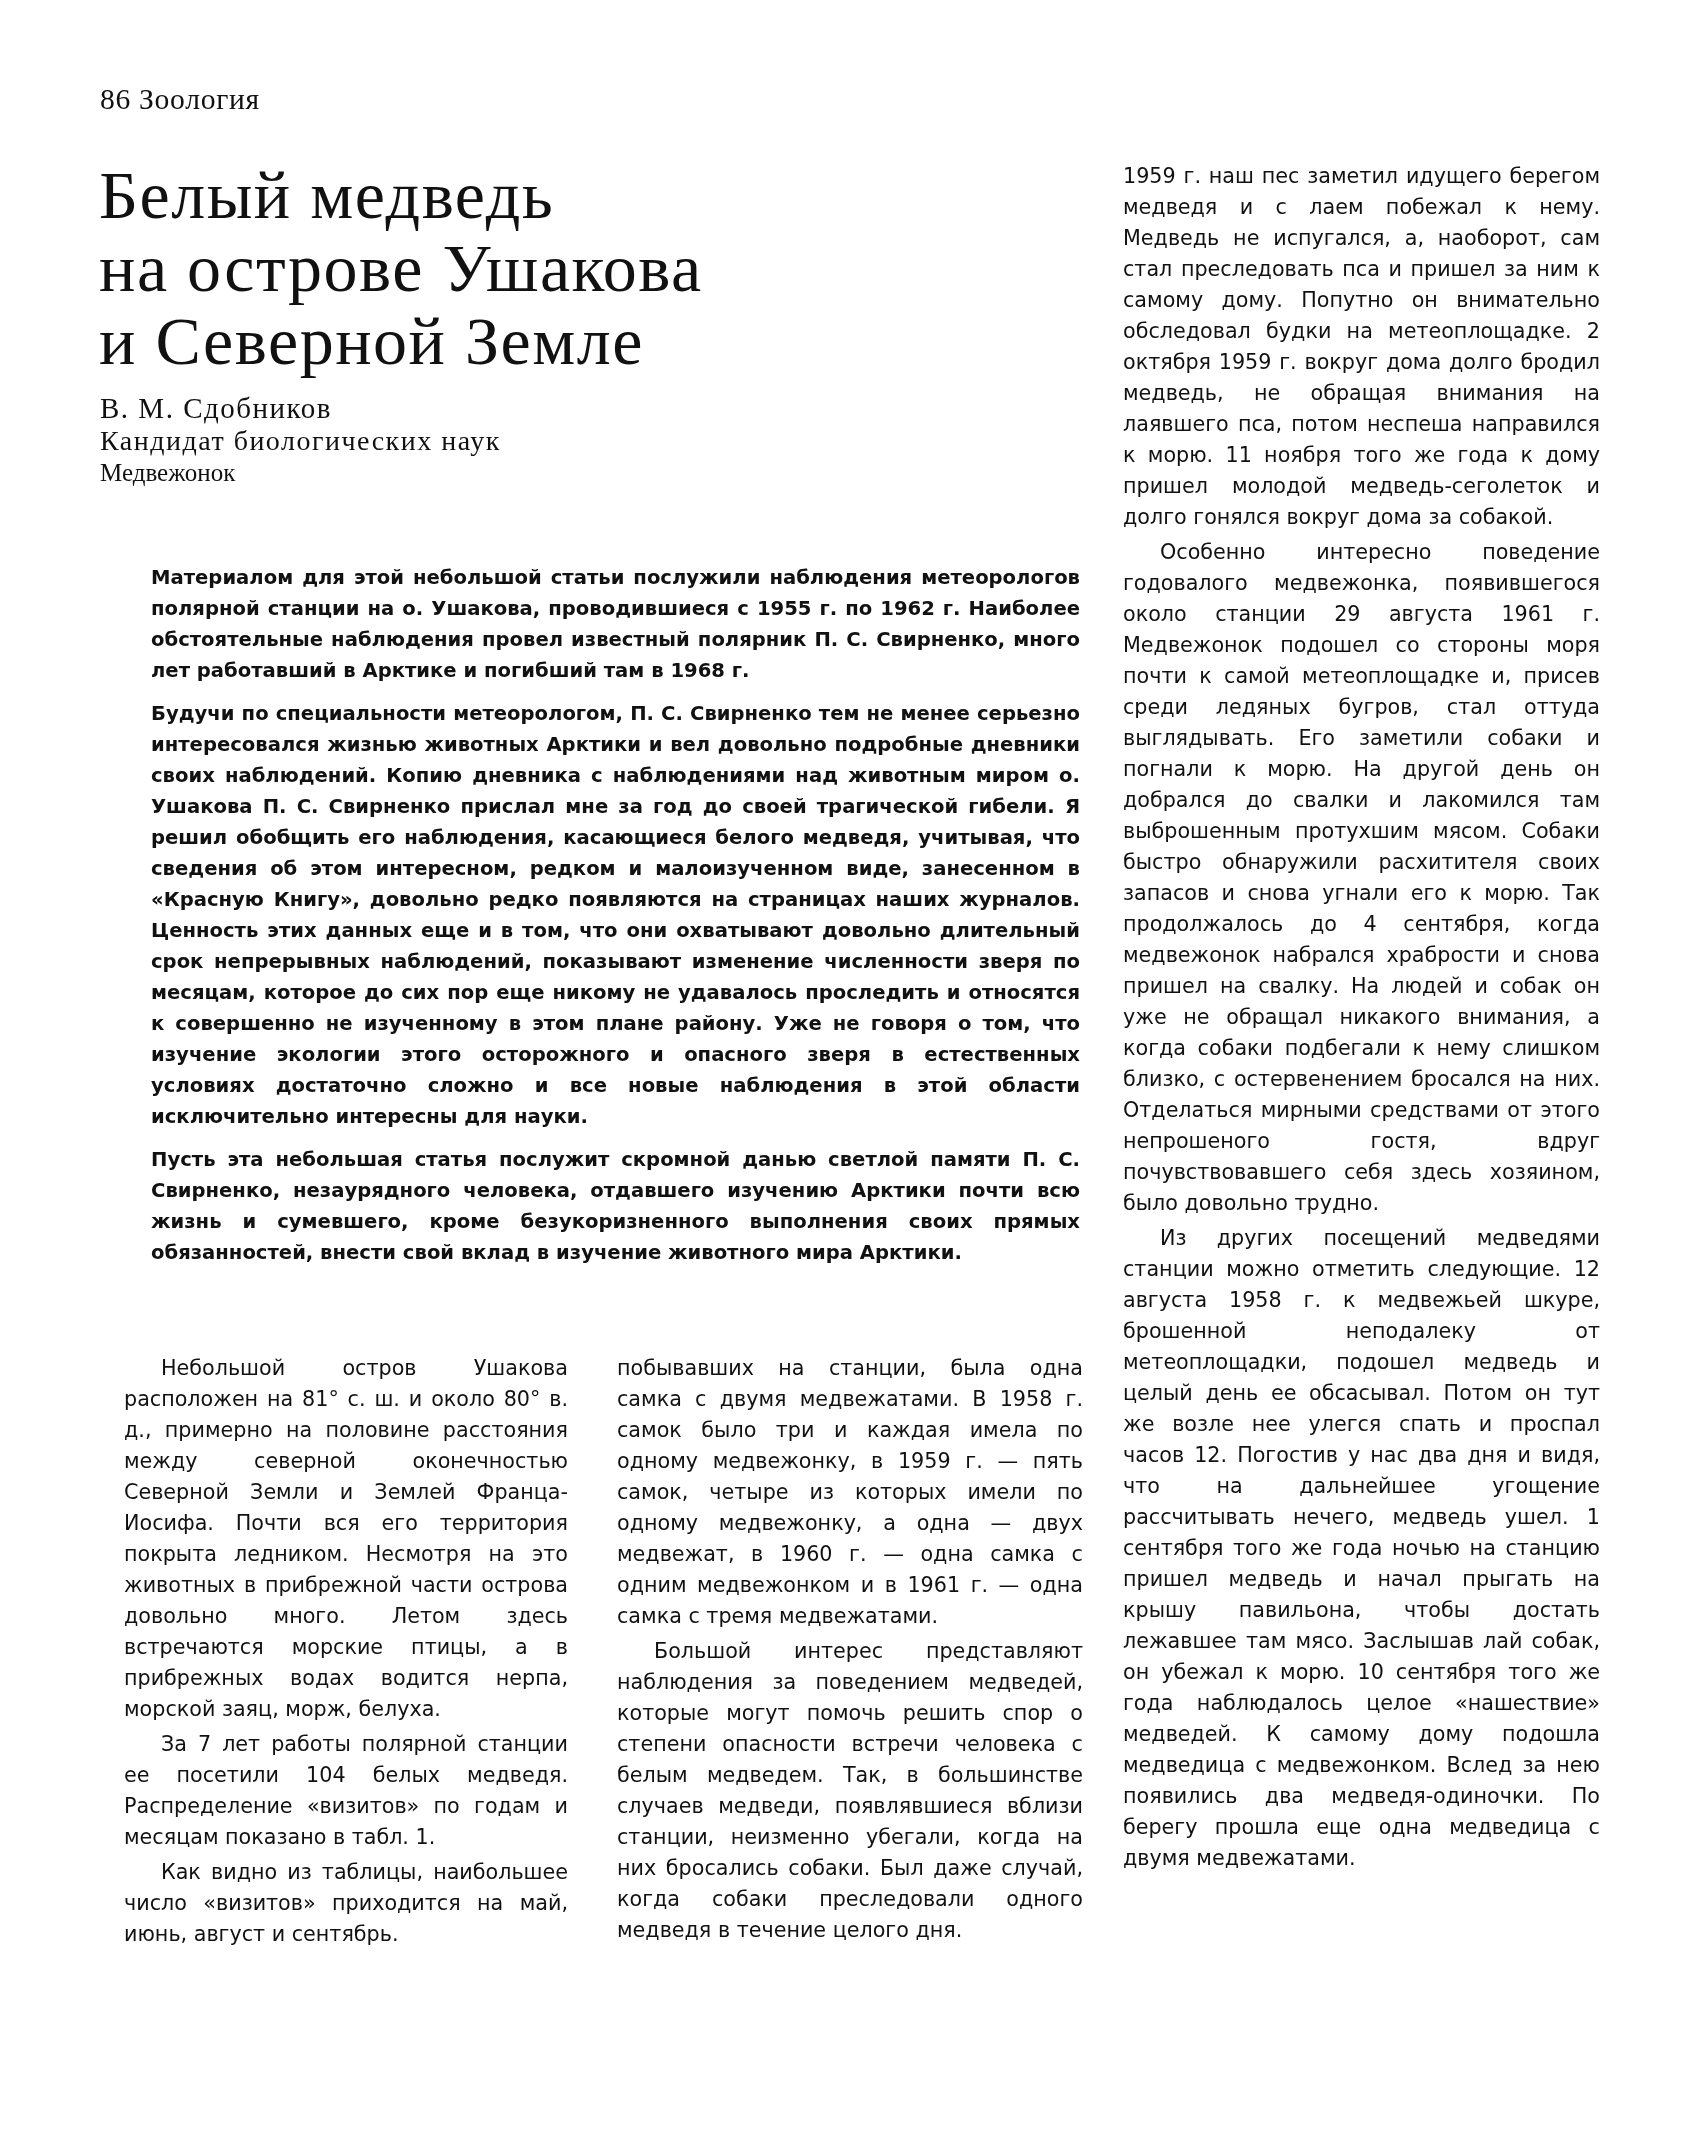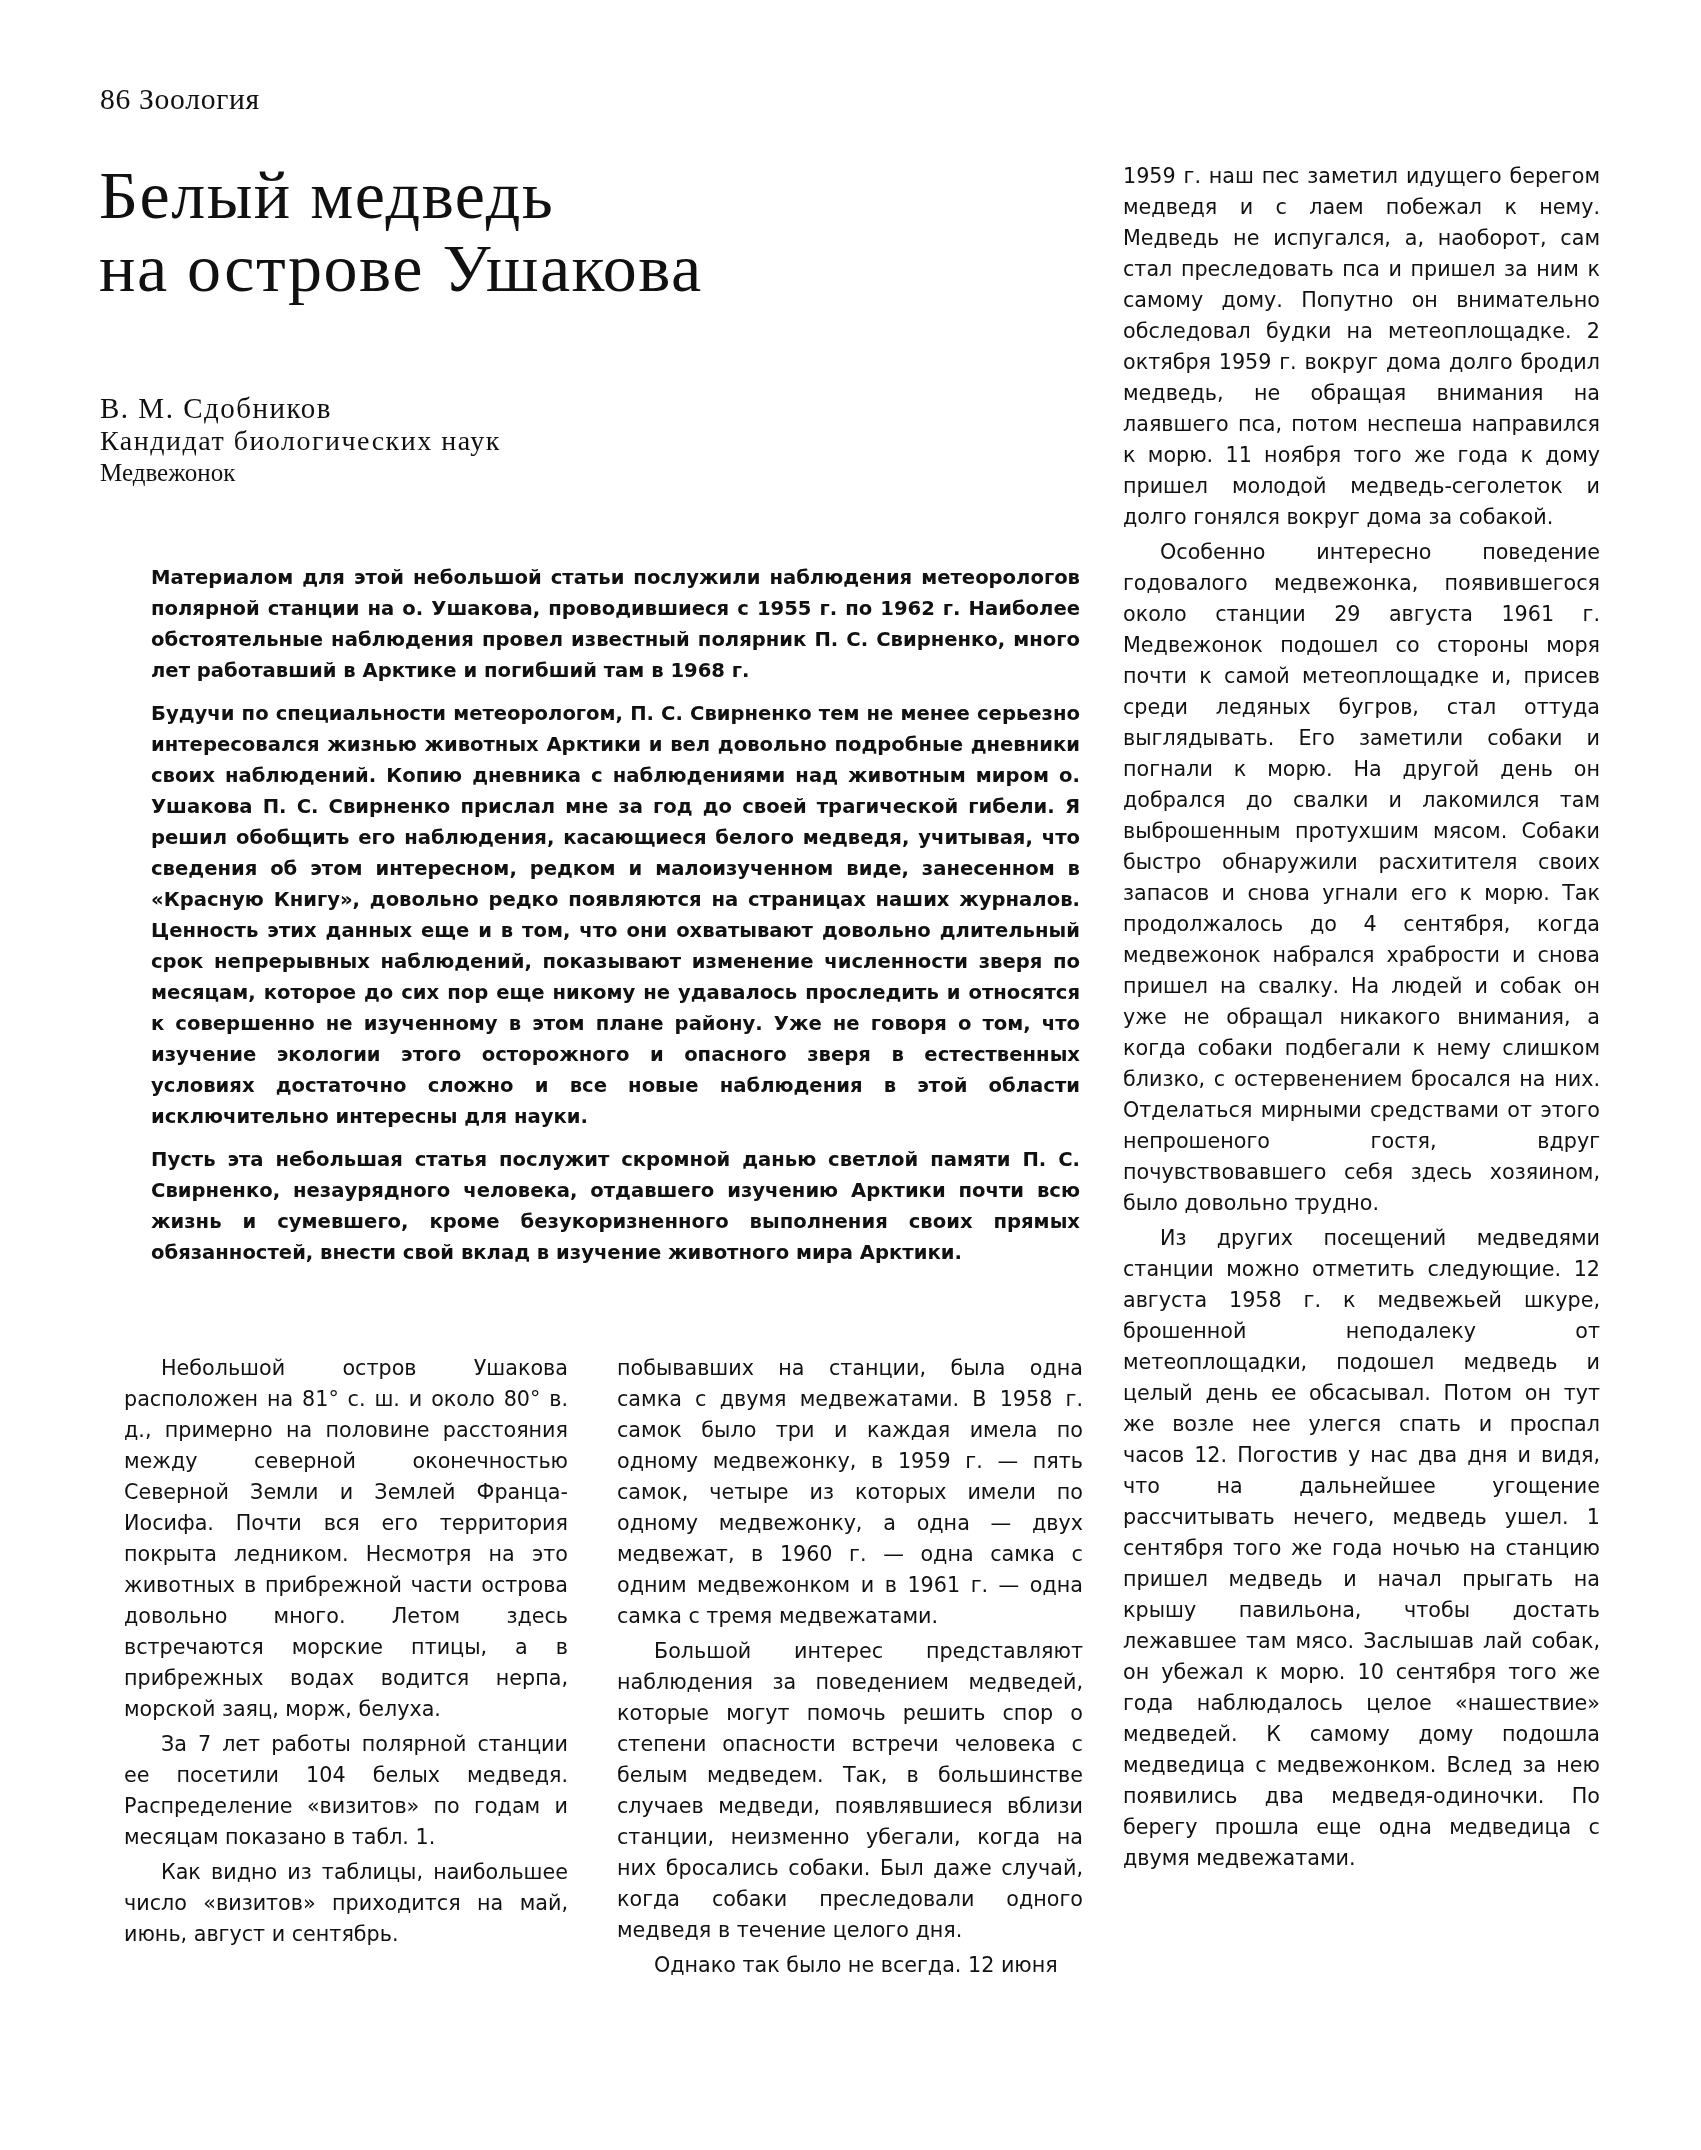--- a/index.html
+++ b/index.html
@@ -26,20 +26,21 @@
   #col-right { left: 1119px; top: 157px; width: 485px; }
 </style>
 </head>
 <body>
 
 <div id="running-head" class="serif">86 Зоология</div>
 
 <h1 id="title" class="serif">
   <span>Белый медведь</span>
   <span>на острове Ушакова</span>
+  <span>и Северной Земле</span>
 </h1>
 
 <div id="byline" class="serif">
   <div class="author">В. М. Сдобников</div>
   <div class="affil">Кандидат биологических наук</div>
   <div class="city">Медвежонок</div>
 </div>
 
 <div id="abstract" class="sans">
   <p>Материалом для этой небольшой статьи послужили наблюдения метеорологов полярной станции на о. Ушакова, проводившиеся с 1955 г. по 1962 г. Наиболее обстоятельные наблюдения провел известный полярник П. С. Свирненко, много лет работавший в Арктике и погибший там в 1968 г.</p>
@@ -49,21 +50,20 @@
 
 <div id="col-left" class="col sans">
   <p>Небольшой остров Ушакова расположен на 81° с. ш. и около 80° в. д., примерно на половине расстояния между северной оконечностью Северной Земли и Землей Франца-Иосифа. Почти вся его территория покрыта ледником. Несмотря на это животных в прибрежной части острова довольно много. Летом здесь встречаются морские птицы, а в прибрежных водах водится нерпа, морской заяц, морж, белуха.</p>
   <p>За 7 лет работы полярной станции ее посетили 104 белых медведя. Распределение «визитов» по годам и месяцам показано в табл. 1.</p>
   <p>Как видно из таблицы, наибольшее число «визитов» приходится на май, июнь, август и сентябрь.</p>
 </div>
 
 <div id="col-mid" class="col sans">
   <p class="cont">побывавших на станции, была одна самка с двумя медвежатами. В 1958 г. самок было три и каждая имела по одному медвежонку, в 1959 г. — пять самок, четыре из которых имели по одному медвежонку, а одна — двух медвежат, в 1960 г. — одна самка с одним медвежонком и в 1961 г. — одна самка с тремя медвежатами.</p>
   <p>Большой интерес представляют наблюдения за поведением медведей, которые могут помочь решить спор о степени опасности встречи человека с белым медведем. Так, в большинстве случаев медведи, появлявшиеся вблизи станции, неизменно убегали, когда на них бросались собаки. Был даже случай, когда собаки преследовали одного медведя в течение целого дня.</p>
-  <p>Однако так было не всегда. 12 июня</p>
 </div>
 
 <div id="col-right" class="col sans">
   <p class="cont">1959 г. наш пес заметил идущего берегом медведя и с лаем побежал к нему. Медведь не испугался, а, наоборот, сам стал преследовать пса и пришел за ним к самому дому. Попутно он внимательно обследовал будки на метеоплощадке. 2 октября 1959 г. вокруг дома долго бродил медведь, не обращая внимания на лаявшего пса, потом неспеша направился к морю. 11 ноября того же года к дому пришел молодой медведь-сеголеток и долго гонялся вокруг дома за собакой.</p>
   <p>Особенно интересно поведение годовалого медвежонка, появившегося около станции 29 августа 1961 г. Медвежонок подошел со стороны моря почти к самой метеоплощадке и, присев среди ледяных бугров, стал оттуда выглядывать. Его заметили собаки и погнали к морю. На другой день он добрался до свалки и лакомился там выброшенным протухшим мясом. Собаки быстро обнаружили расхитителя своих запасов и снова угнали его к морю. Так продолжалось до 4 сентября, когда медвежонок набрался храбрости и снова пришел на свалку. На людей и собак он уже не обращал никакого внимания, а когда собаки подбегали к нему слишком близко, с остервенением бросался на них. Отделаться мирными средствами от этого непрошеного гостя, вдруг почувствовавшего себя здесь хозяином, было довольно трудно.</p>
   <p>Из других посещений медведями станции можно отметить следующие. 12 августа 1958 г. к медвежьей шкуре, брошенной неподалеку от метеоплощадки, подошел медведь и целый день ее обсасывал. Потом он тут же возле нее улегся спать и проспал часов 12. Погостив у нас два дня и видя, что на дальнейшее угощение рассчитывать нечего, медведь ушел. 1 сентября того же года ночью на станцию пришел медведь и начал прыгать на крышу павильона, чтобы достать лежавшее там мясо. Заслышав лай собак, он убежал к морю. 10 сентября того же года наблюдалось целое «нашествие» медведей. К самому дому подошла медведица с медвежонком. Вслед за нею появились два медведя-одиночки. По берегу прошла еще одна медведица с двумя медвежатами.</p>
 </div>
 
 
 </body></html>

